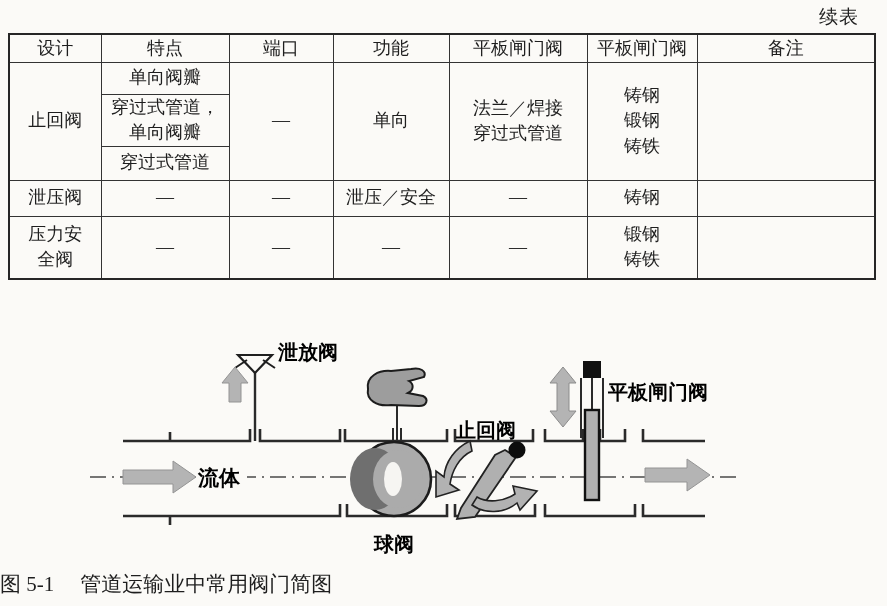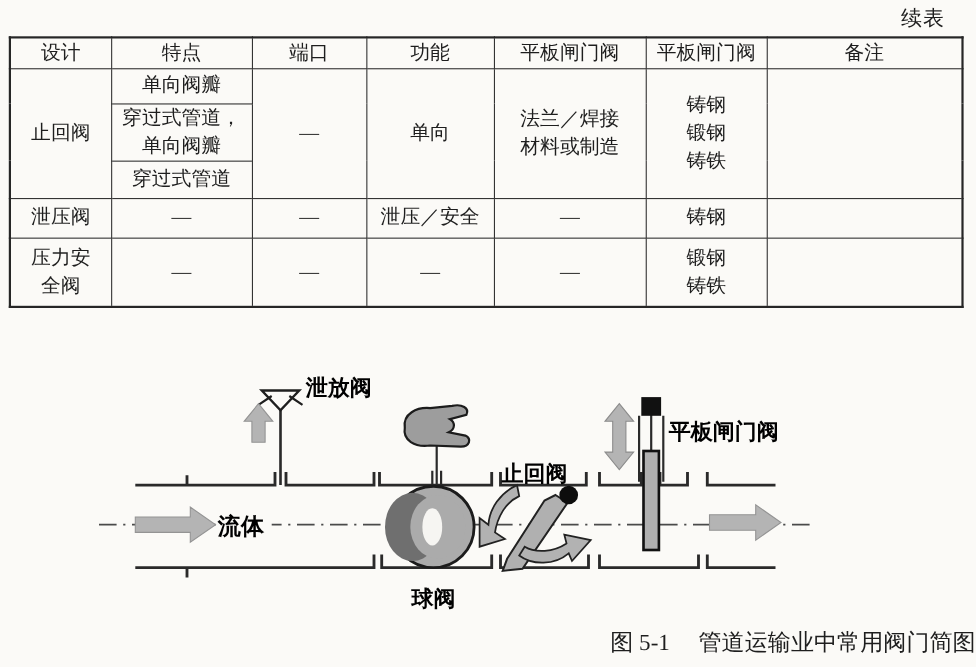--- a/index.html
+++ b/index.html
@@ -24,21 +24,21 @@
     text-align:center;vertical-align:middle;
     font-weight:normal;
     padding:0 2px;
     line-height:1.4;
     overflow:hidden;
   }
   .preline{white-space:pre-line;}
   svg.diagram{position:absolute;left:0;top:325px;}
   .caption{
     position:absolute;left:0;top:570px;width:887px;
-    text-align:right;font-size:21px;
+    text-align:left;font-size:21px;
   }
   .caption .gap{display:inline-block;width:26px;}
   .dlabel{font-weight:600;}
 </style>
 </head>
 <body>
 
 <div class="continued">续表</div>
 
 <table class="valve">
@@ -60,21 +60,21 @@
     <th>平板闸门阀</th>
     <th>平板闸门阀</th>
     <th>备注</th>
   </tr>
   <tr style="height:32px">
     <td rowspan="3">止回阀</td>
     <td>单向阀瓣</td>
     <td rowspan="3">—</td>
     <td rowspan="3">单向</td>
     <td rowspan="3" class="preline">法兰／焊接
-材料或制造</td>
+穿过式管道</td>
     <td rowspan="3" class="preline">铸钢
 锻钢
 铸铁</td>
     <td rowspan="3"></td>
   </tr>
   <tr style="height:52px">
     <td class="preline">穿过式管道，
 单向阀瓣</td>
   </tr>
   <tr style="height:34px">

